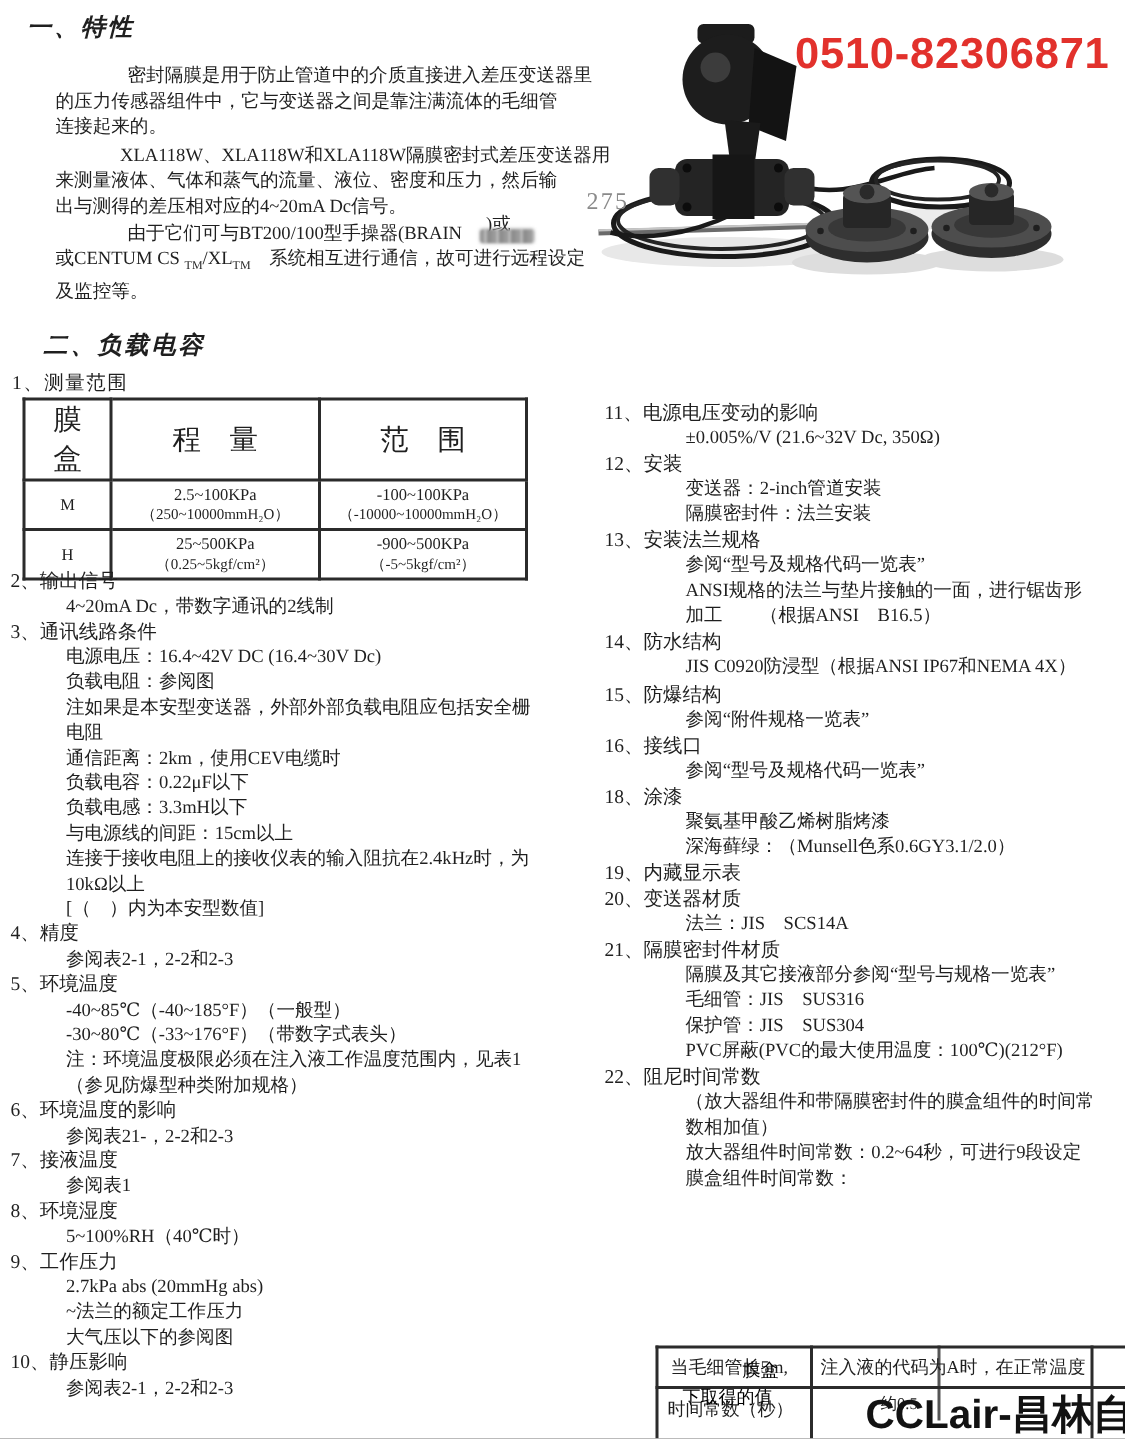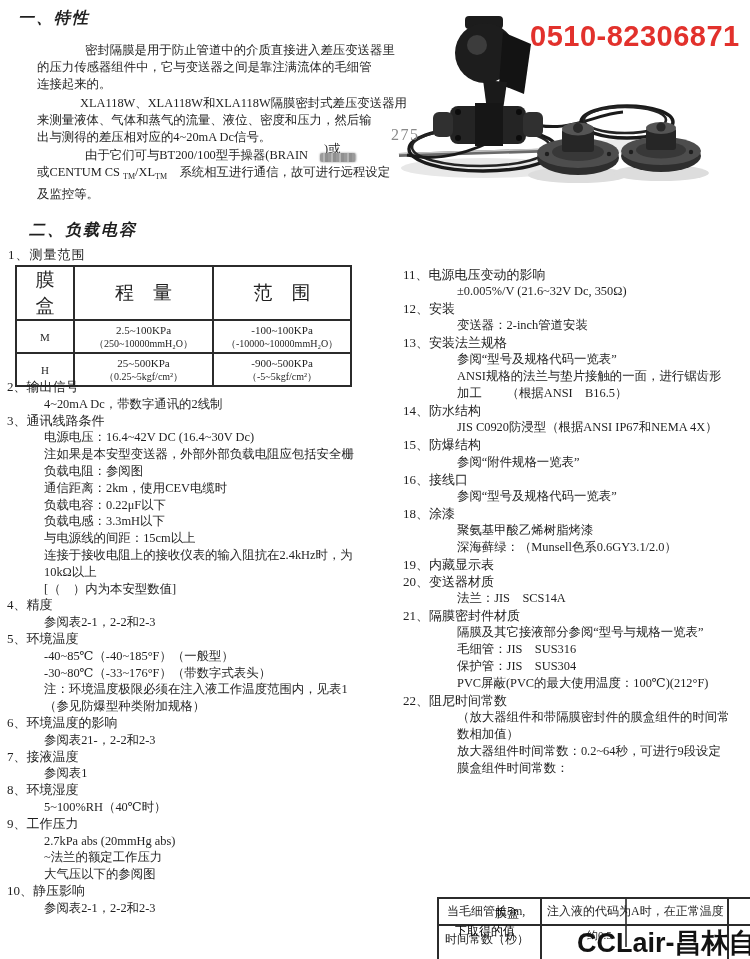--- a/index.html
+++ b/index.html
@@ -191,22 +191,23 @@
     </table>
 
   <div class="spec-col col-left">
       <div class="spec-item">
         <div class="spec-head">2、输出信号</div>
         <div class="spec-line">4~20mA Dc，带数字通讯的2线制</div>
       </div>
       <div class="spec-item">
         <div class="spec-head">3、通讯线路条件</div>
         <div class="spec-line">电源电压：16.4~42V DC (16.4~30V Dc)</div>
+        <div class="spec-line">负载电阻：参阅图</div>
         <div class="spec-line">注如果是本安型变送器，外部外部负载电阻应包括安全栅</div>
-        <div class="spec-line">负载电阻：参阅图</div>
+        <div class="spec-line">电阻</div>
         <div class="spec-line">通信距离：2km，使用CEV电缆时</div>
         <div class="spec-line">负载电容：0.22μF以下</div>
         <div class="spec-line">负载电感：3.3mH以下</div>
         <div class="spec-line">与电源线的间距：15cm以上</div>
         <div class="spec-line">连接于接收电阻上的接收仪表的输入阻抗在2.4kHz时，为</div>
         <div class="spec-line">10kΩ以上</div>
         <div class="spec-line">[（　）内为本安型数值]</div>
       </div>
       <div class="spec-item">
         <div class="spec-head">4、精度</div>
@@ -243,20 +244,21 @@
       </div>
     </div>
   <div class="spec-col col-right">
       <div class="spec-item">
         <div class="spec-head">11、电源电压变动的影响</div>
         <div class="spec-line">±0.005%/V (21.6~32V Dc, 350Ω)</div>
       </div>
       <div class="spec-item">
         <div class="spec-head">12、安装</div>
         <div class="spec-line">变送器：2-inch管道安装</div>
+        <div class="spec-line">隔膜密封件：法兰安装</div>
       </div>
       <div class="spec-item">
         <div class="spec-head">13、安装法兰规格</div>
         <div class="spec-line">参阅“型号及规格代码一览表”</div>
         <div class="spec-line">ANSI规格的法兰与垫片接触的一面，进行锯齿形</div>
         <div class="spec-line">加工　　（根据ANSI　B16.5）</div>
       </div>
       <div class="spec-item">
         <div class="spec-head">14、防水结构</div>
         <div class="spec-line">JIS C0920防浸型（根据ANSI IP67和NEMA 4X）</div>

